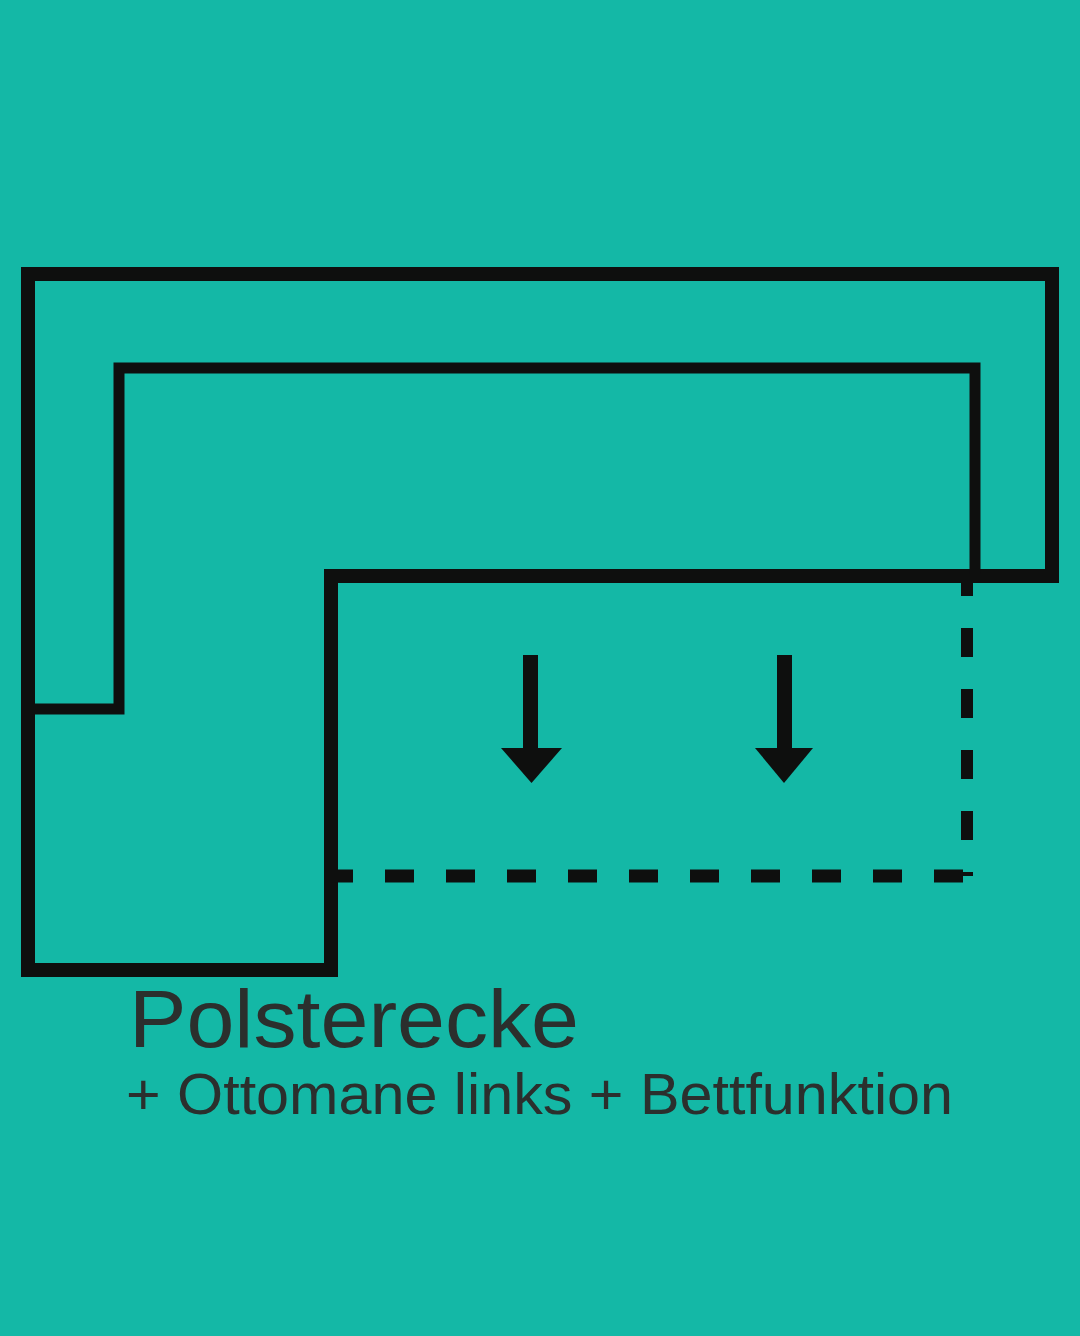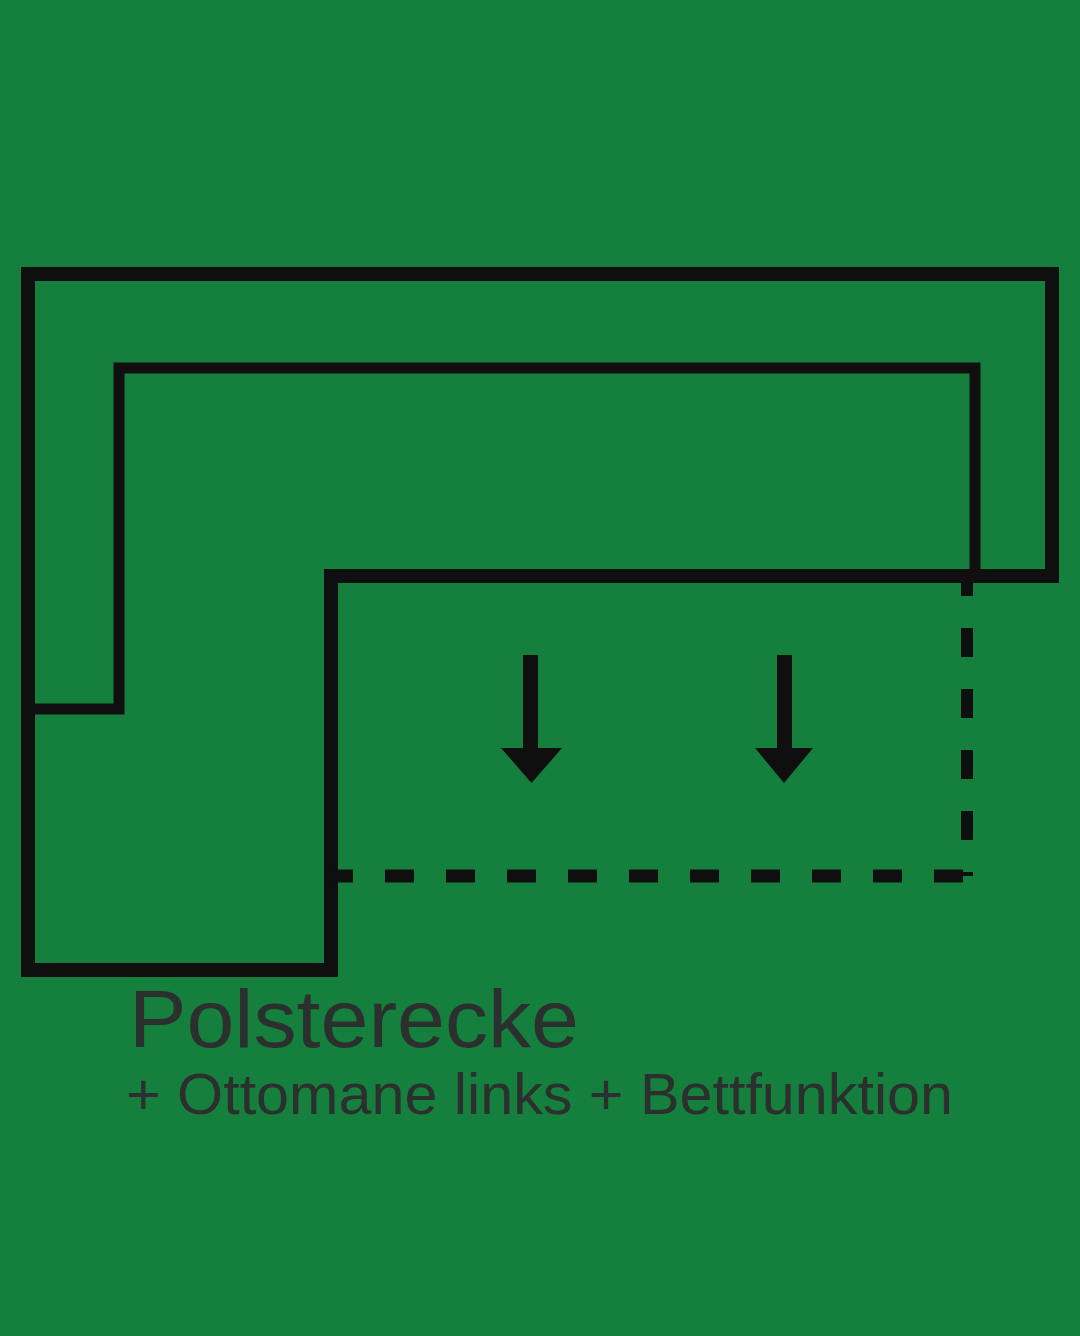--- a/index.html
+++ b/index.html
@@ -1,16 +1,16 @@
 <!DOCTYPE html>
 <html><head>
 <meta charset="utf-8">
 <style>
   html,body{margin:0;padding:0;background:#ffffff;}
-  .page{position:relative;width:1080px;height:1336px;background:#15803d;overflow:hidden;
+  .page{position:relative;width:1080px;height:1336px;background:#14b8a6;overflow:hidden;
         font-family:"Liberation Sans", sans-serif;}
 </style>
 </head>
 <body>
 <div class="page">
 <svg width="1080" height="1336" viewBox="0 0 1080 1336" xmlns="http://www.w3.org/2000/svg">
 
   <path d="M28,970 L28,274 L1052,274 L1052,576 L331,576 L331,970 Z" fill="none" stroke="#0e0f0e" stroke-width="14" stroke-linejoin="miter"></path>
 
   <path d="M30,709 L119,709 L119,368 L975,368 L975,574" fill="none" stroke="#0e0f0e" stroke-width="11" stroke-linejoin="miter"></path>

